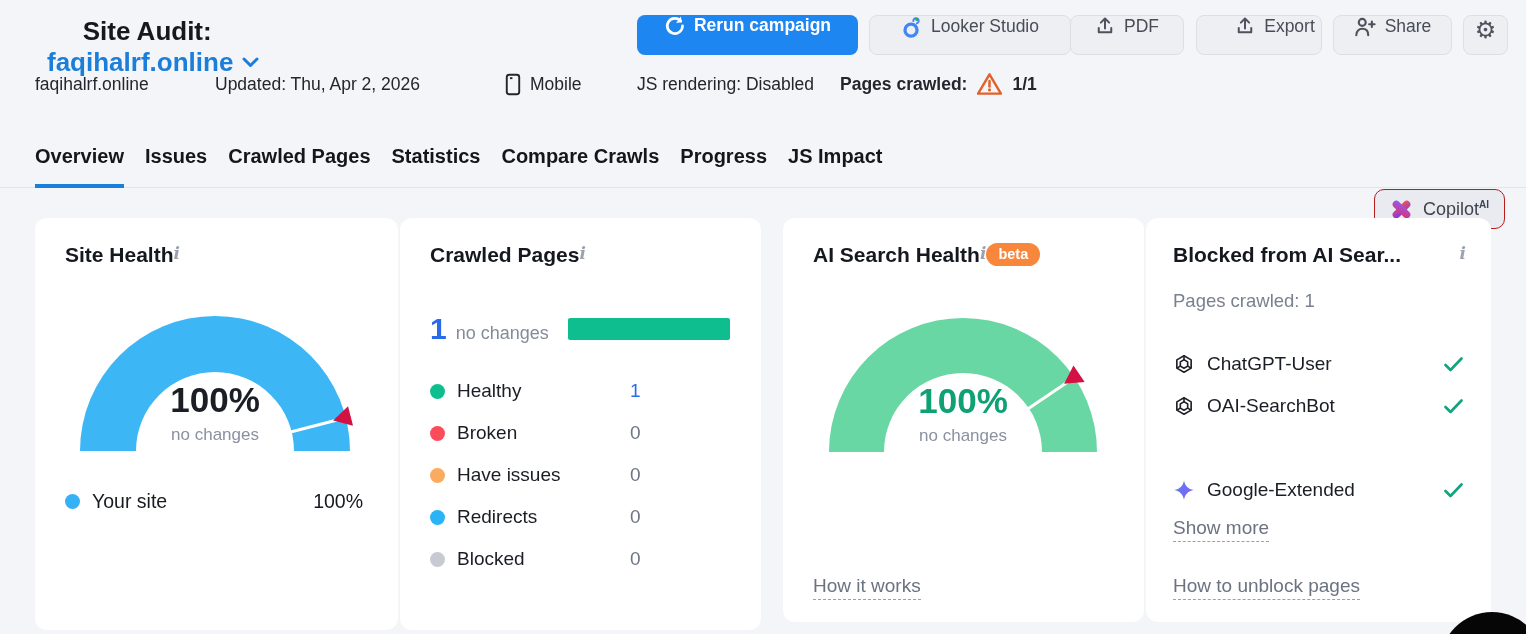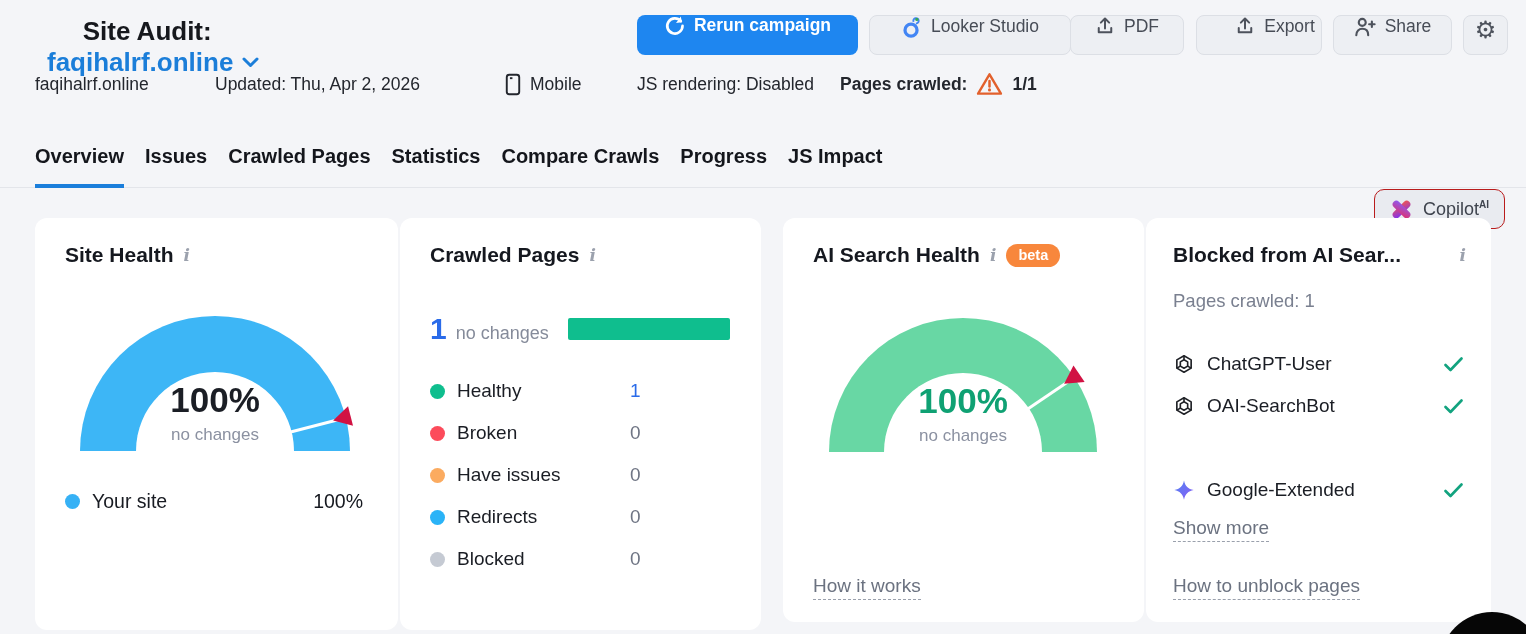--- a/index.html
+++ b/index.html
@@ -45,21 +45,21 @@
              background:#e9ebf0; border:1px solid #b91c1c; display:flex; align-items:center; gap:10px;
              font-size:18px; font-weight:500; color:#3f444e; cursor:pointer;margin-top:44px; }
   .copilot sup { font-size:10px; font-weight:700; }
 
   
   .card { position:absolute; top:218px; background:#fff; border-radius:12px; }
   #card-a { left:35px;   width:363px; height:412px; }
   #card-b { left:400px;  width:361px; height:412px; }
   #card-c { left:783px;  width:361px; height:404px; }
   #card-d { left:1146px; width:345px; height:404px; }
-  .card-title { position:absolute; top:25px; left:30px; right:25px; display:flex; align-items:center; gap:10px;
+  .card-title { position:absolute; top:25px; left:30px; right:25px; display:flex; align-items:flex-start; gap:0;
                 font-size:21px; font-weight:700; color:#15181f; }
   .info-i { font-family:"DejaVu Serif", serif; font-style:italic; font-weight:700; font-size:17px;
             color:#9ba1ad; cursor:pointer; }
   .beta { font-size:14.5px; font-weight:700; color:#fff; padding:3px 12px 4px; border-radius:13px; }
 
   
   .gauge { position:absolute; width:270px; height:135px; border-radius:135px 135px 0 0; background:var(--c); }
   .gauge-hole { position:absolute; left:50%; bottom:0; transform:translateX(-50%); width:158px; height:79px;
                 border-radius:79px 79px 0 0; background:#fff; }
   .marker { position:absolute; left:50%; bottom:0; width:150px; height:0; transform-origin:left center; }

